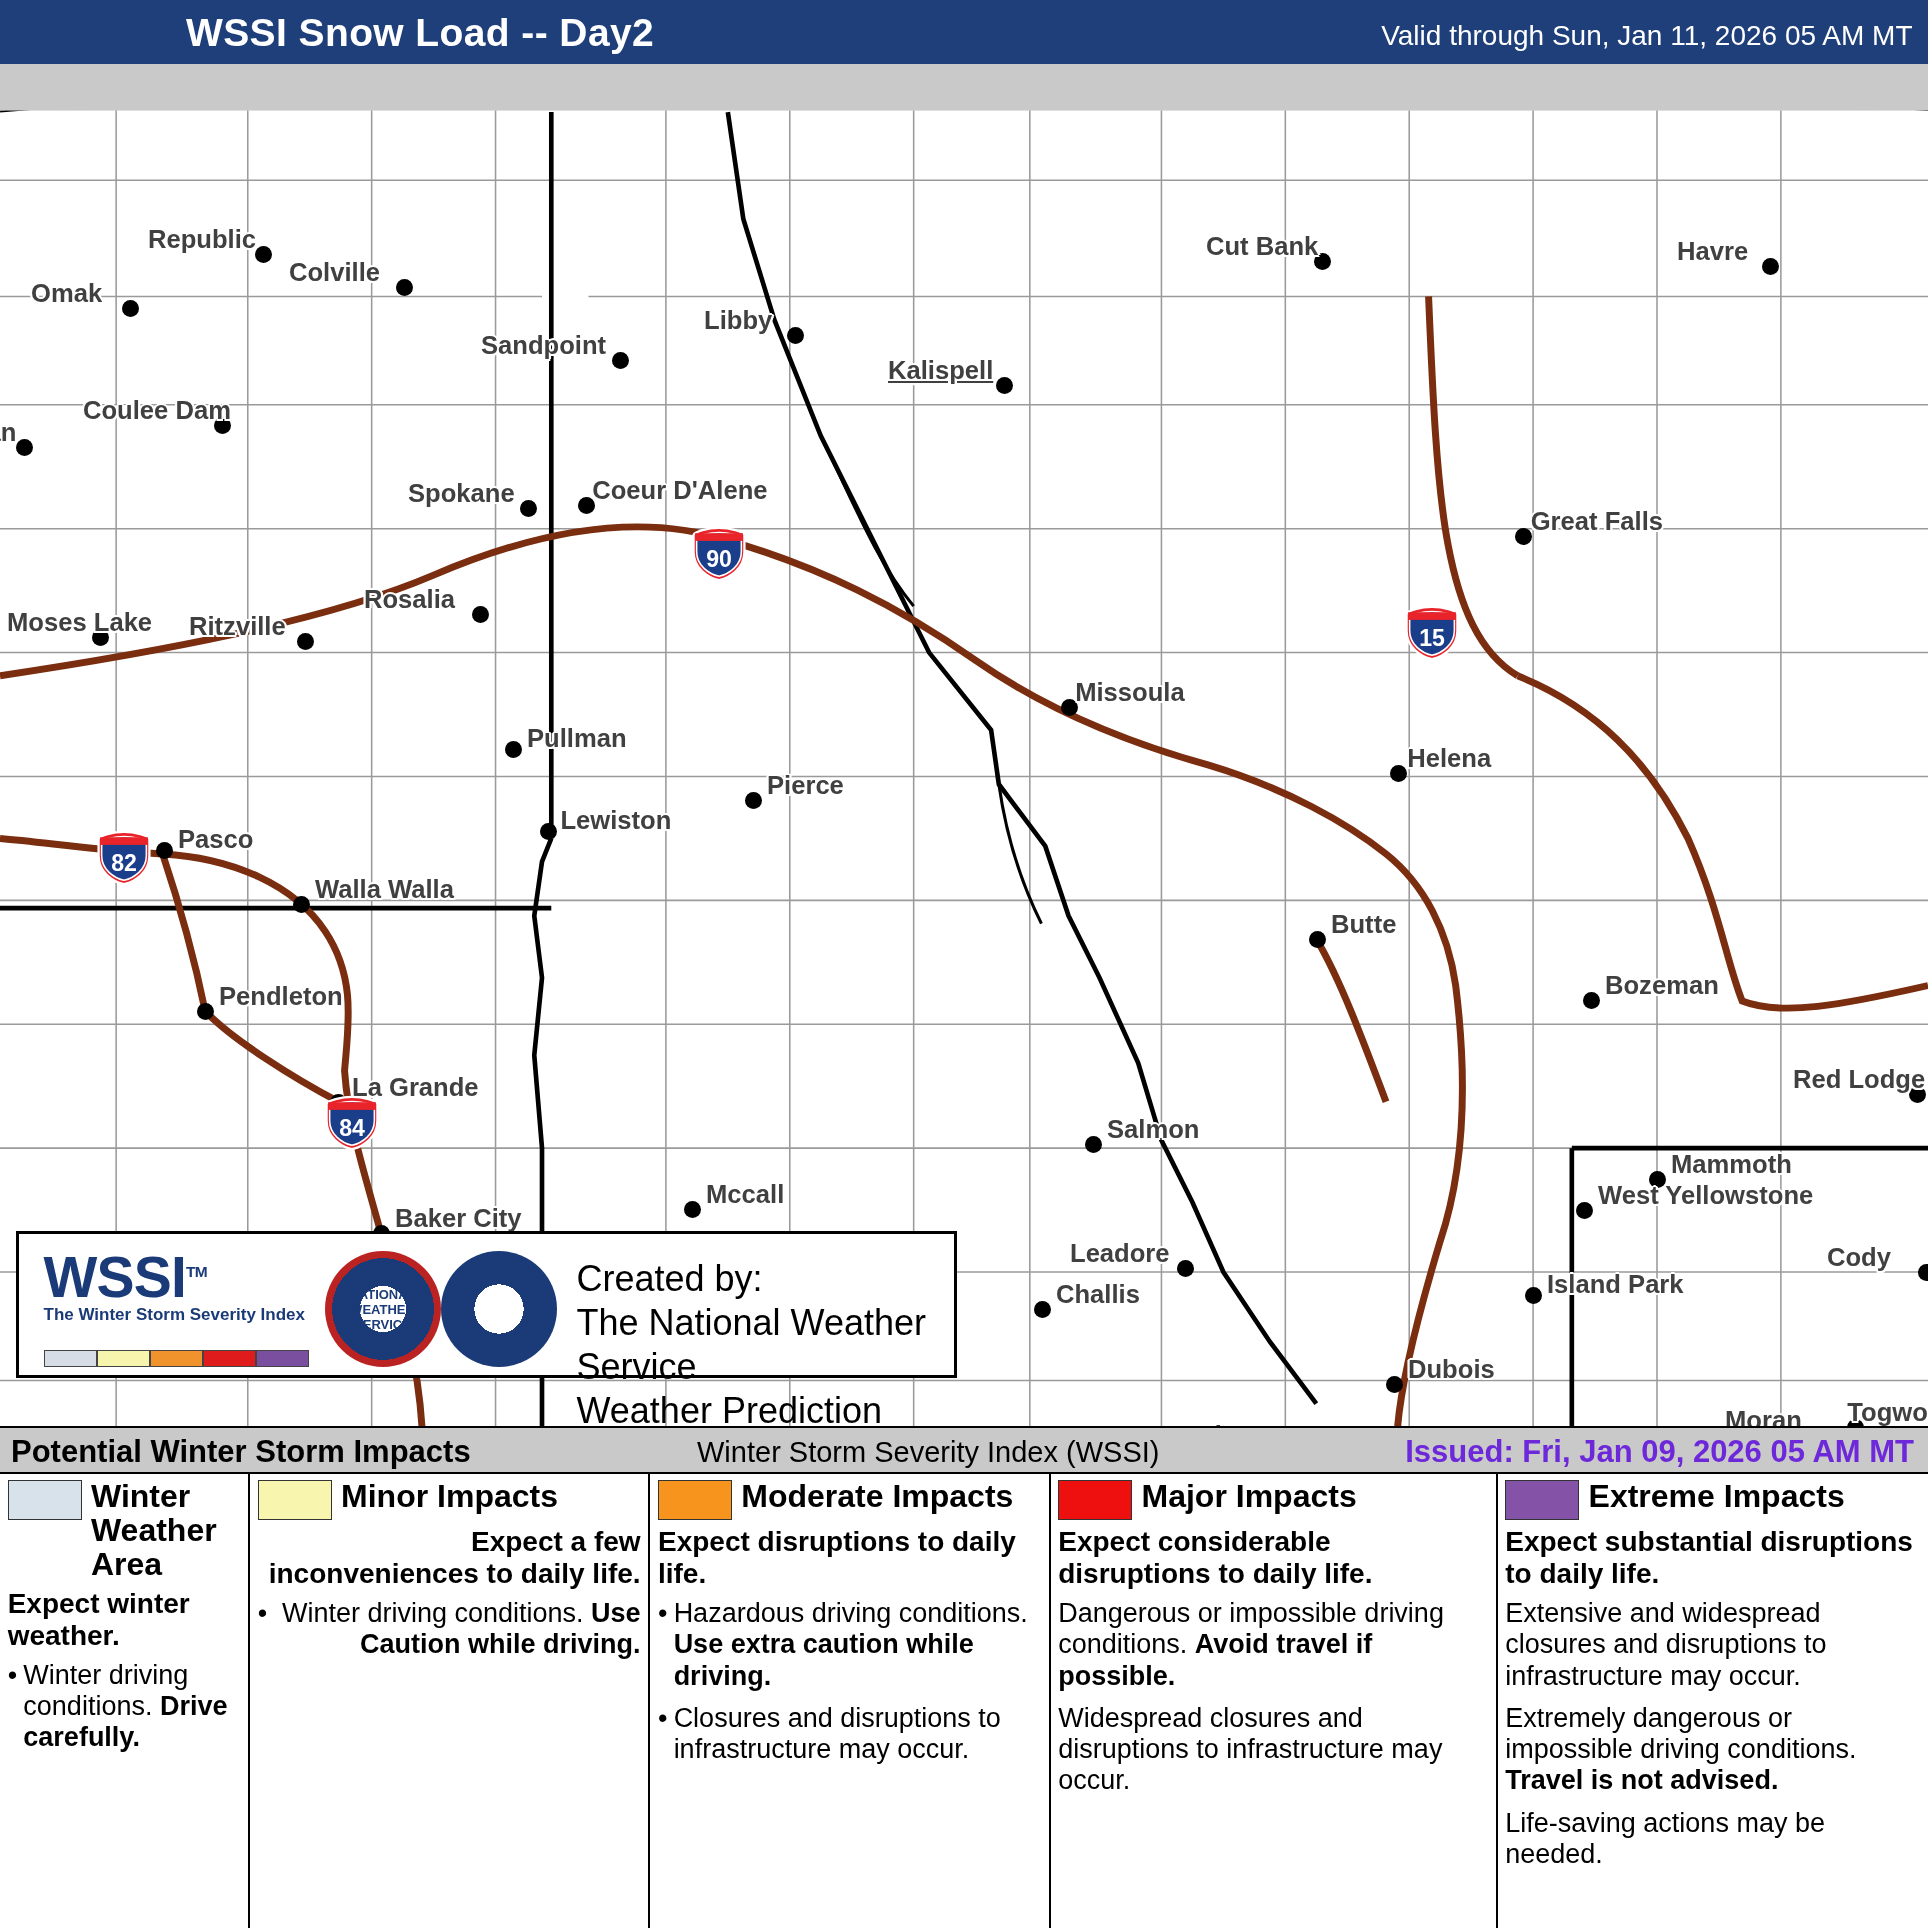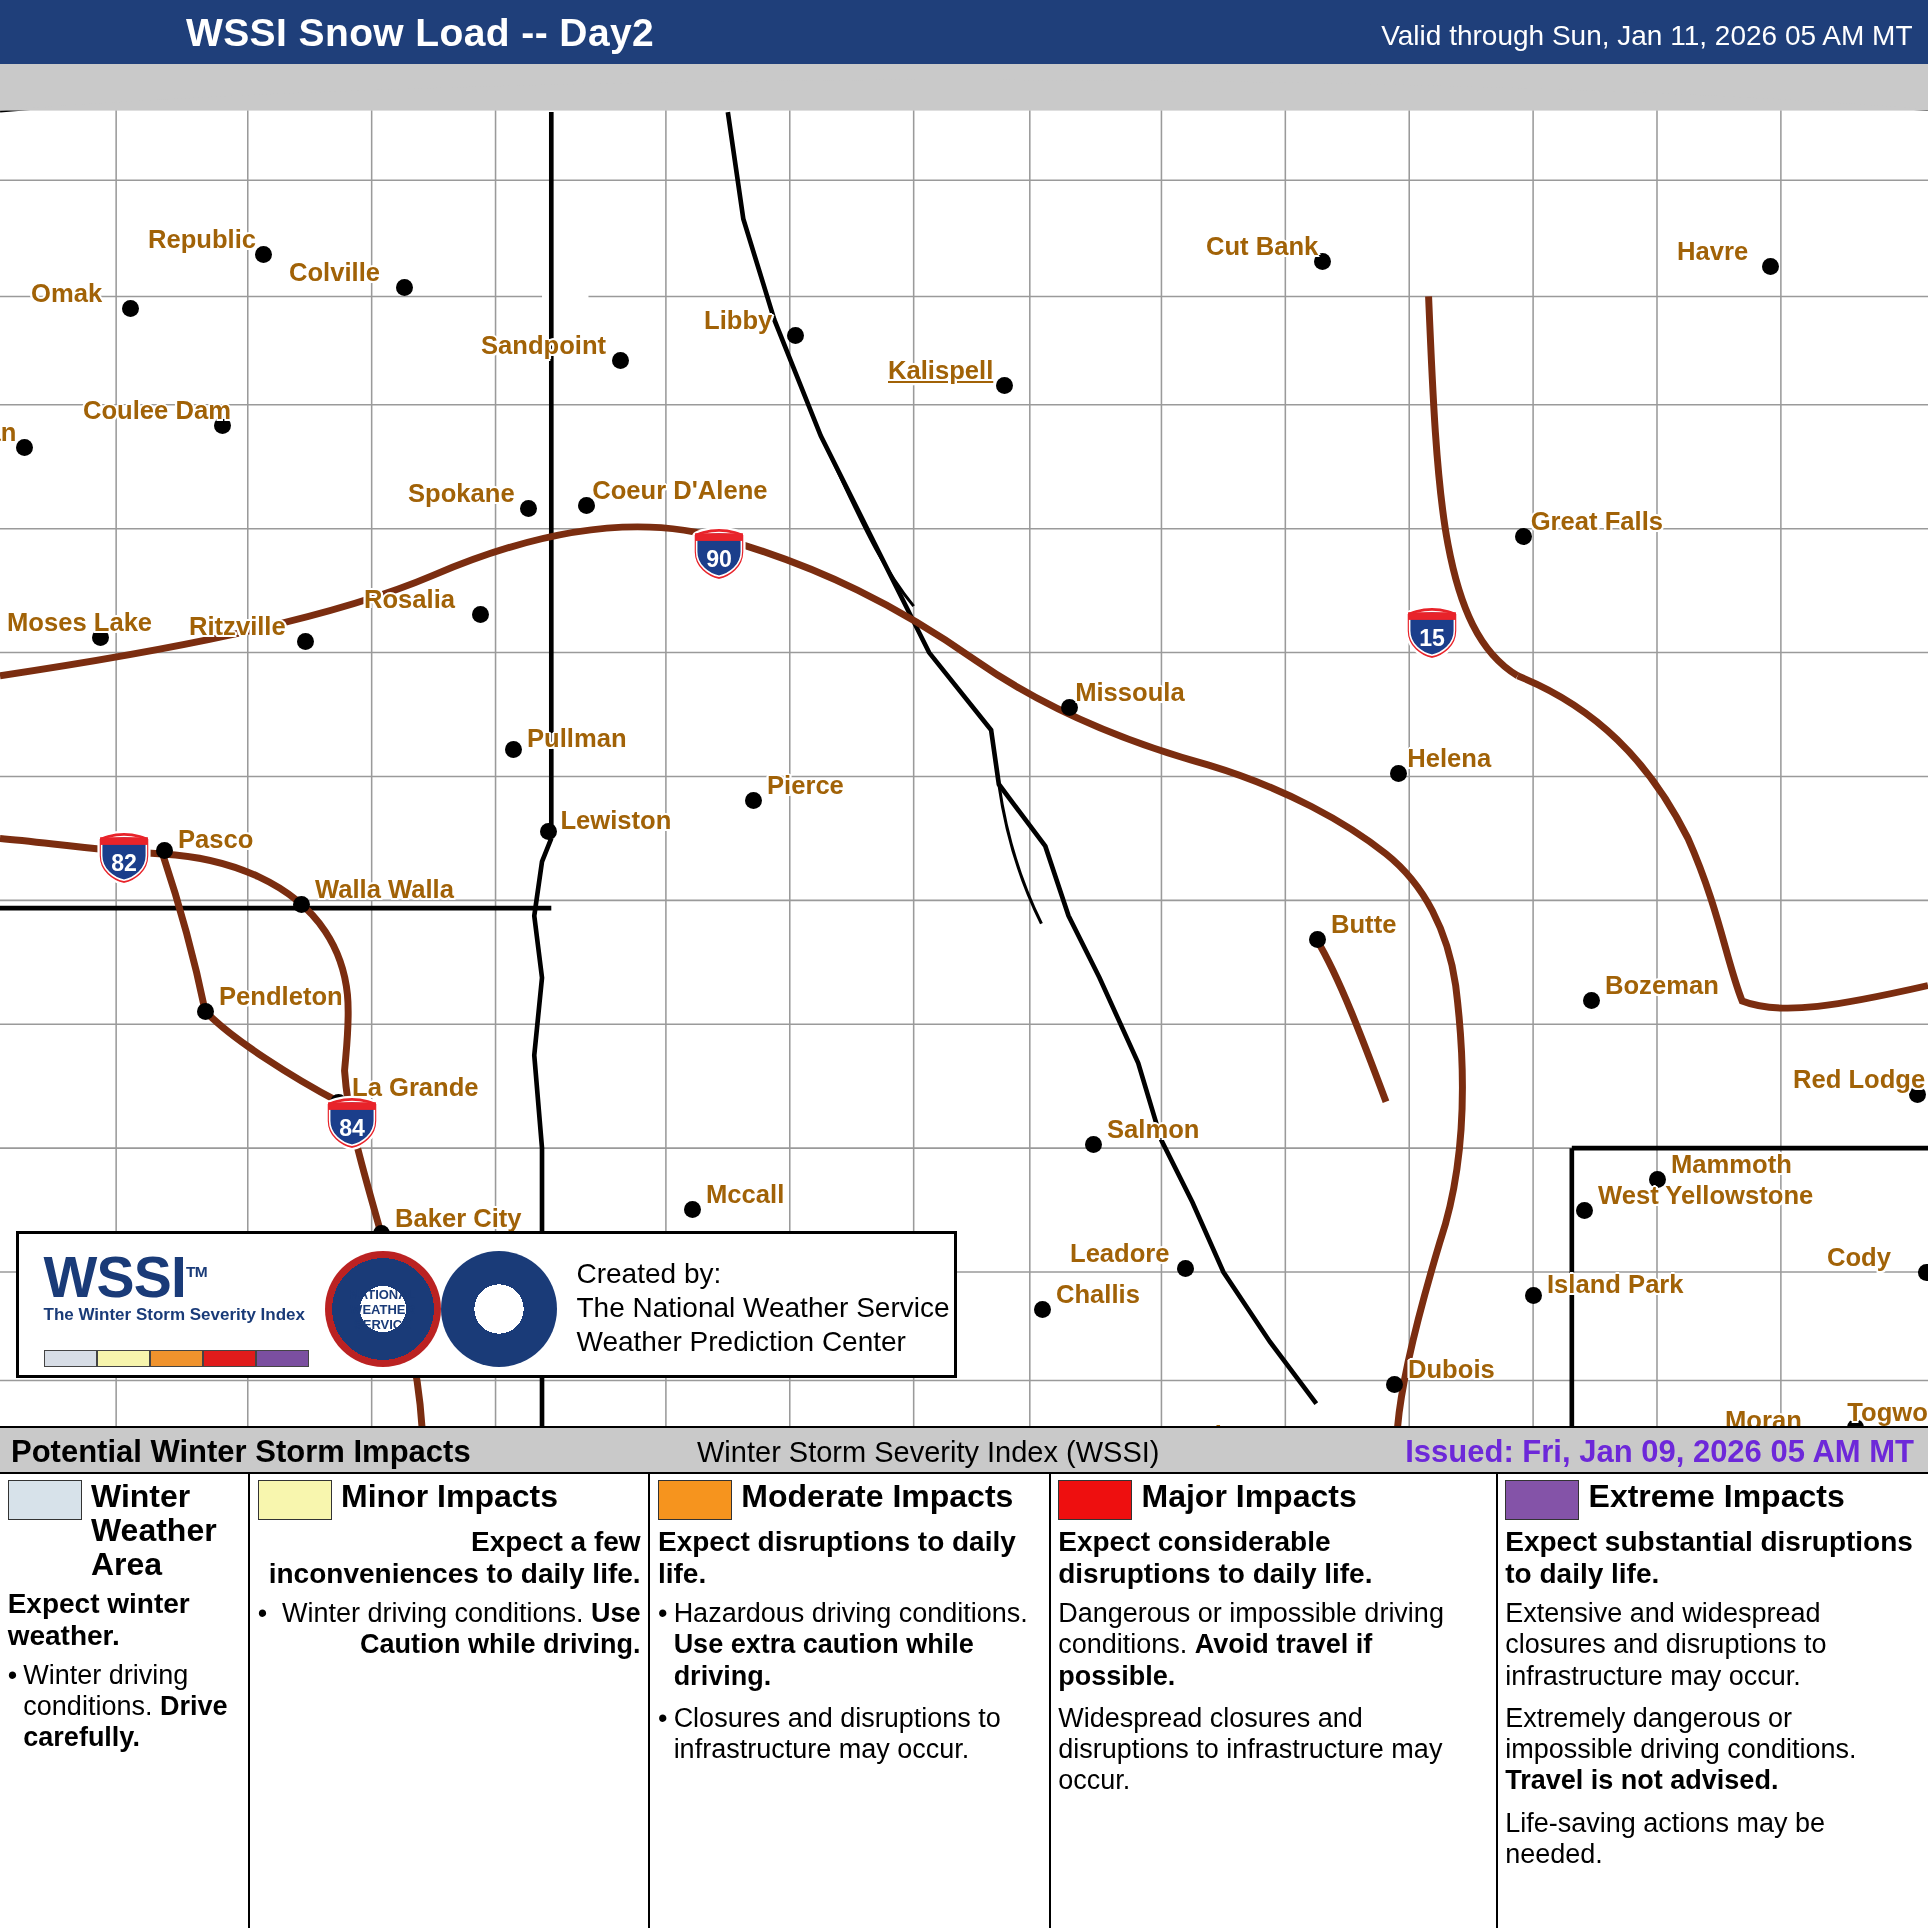--- a/index.html
+++ b/index.html
@@ -10,41 +10,41 @@
   .header{position:absolute;left:0;top:0;width:1928px;height:64px;background:#1f3f7a;color:#fff;}
   .header .title{position:absolute;left:186px;top:11px;font-size:39px;font-weight:bold;letter-spacing:0.4px;}
   .header .valid{position:absolute;right:15.5px;top:20px;font-size:28px;}
 
   
   .map{position:absolute;left:0;top:64px;width:1928px;height:1363px;background:#ffffff;overflow:hidden;}
   .map svg{position:absolute;left:0;top:0;}
 
   .city{position:absolute;transform:translate(-50%,-50%);}
   .city .dot{position:absolute;left:50%;top:50%;width:17px;height:17px;margin-left:-8.5px;margin-top:-8.5px;border-radius:50%;background:#000;}
-  .city .lbl{position:absolute;white-space:nowrap;font-size:25.6px;font-weight:bold;color:#a16207;
+  .city .lbl{position:absolute;white-space:nowrap;font-size:25.6px;font-weight:bold;color:#404040;
     text-shadow:
       1.5px 0 #fff,-1.5px 0 #fff,0 1.5px #fff,0 -1.5px #fff,
       1.5px 1.5px #fff,-1.5px -1.5px #fff,1.5px -1.5px #fff,-1.5px 1.5px #fff,
       2.3px 0 #fff,-2.3px 0 #fff,0 2.3px #fff,0 -2.3px #fff;}
 
   .shield{position:absolute;transform:translate(-50%,-50%);width:57px;height:57px;}
 
   
   .logobox{position:absolute;left:15.5px;top:1231px;width:941px;height:147px;background:#fff;border:3.1px solid #000;box-sizing:border-box;}
   .logo-wssi{position:absolute;left:25px;top:15.5px;width:279px;}
   .logo-wssi .wtxt{font-size:57px;font-weight:bold;color:#1a3b78;letter-spacing:-0.8px;line-height:.95;font-family:"Liberation Sans",sans-serif;}
   .logo-wssi .tm{font-size:15.5px;vertical-align:super;}
   .logo-wssi .sub{font-size:17px;font-weight:bold;color:#1a3b78;margin-top:1.5px;}
   .logo-swatches{position:absolute;left:25px;top:116px;display:flex;}
   .logo-swatches span{width:53px;height:17px;display:block;border:0.8px solid #444;box-sizing:border-box;}
   .seal{position:absolute;top:17px;width:116px;height:116px;border-radius:50%;}
   .seal.nws{left:306px;background:radial-gradient(circle at 50% 50%, #fff 0 28%, #1a3b78 28% 62%, #bb2222 62% 78%, #1a3b78 78% 100%);}
   .seal.noaa{left:422px;background:radial-gradient(circle at 50% 50%, #fff 0 30%, #1a3b78 30% 100%);}
   .seal .sealtxt{position:absolute;left:0;top:50%;width:100%;transform:translateY(-50%);text-align:center;font-size:13px;font-weight:bold;color:#1a3b78;}
-  .createdby{position:absolute;left:558px;top:23px;font-size:28px;line-height:1.22;color:#000;}
+  .createdby{position:absolute;left:558px;top:23px;font-size:36px;line-height:1.22;color:#000;}
 
   
   .impactsbar{position:absolute;left:0;top:1426px;width:1928px;height:48px;background:#c9c9c9;border-top:2.3px solid #000;border-bottom:2.3px solid #000;box-sizing:border-box;}
   .impactsbar .left{position:absolute;left:11px;top:6.2px;font-size:31px;font-weight:bold;color:#000;}
   .impactsbar .mid{position:absolute;left:697px;top:7.7px;font-size:29px;color:#000;}
   .impactsbar .right{position:absolute;right:14px;top:6.2px;font-size:31px;font-weight:bold;color:#6d28d9;}
 
   
   .legend{position:absolute;left:0;top:1474px;width:1928px;height:454px;display:flex;}
   .lcol{position:relative;box-sizing:border-box;border-right:2.3px solid #000;padding:6.2px 7.7px 0 7.7px;}

